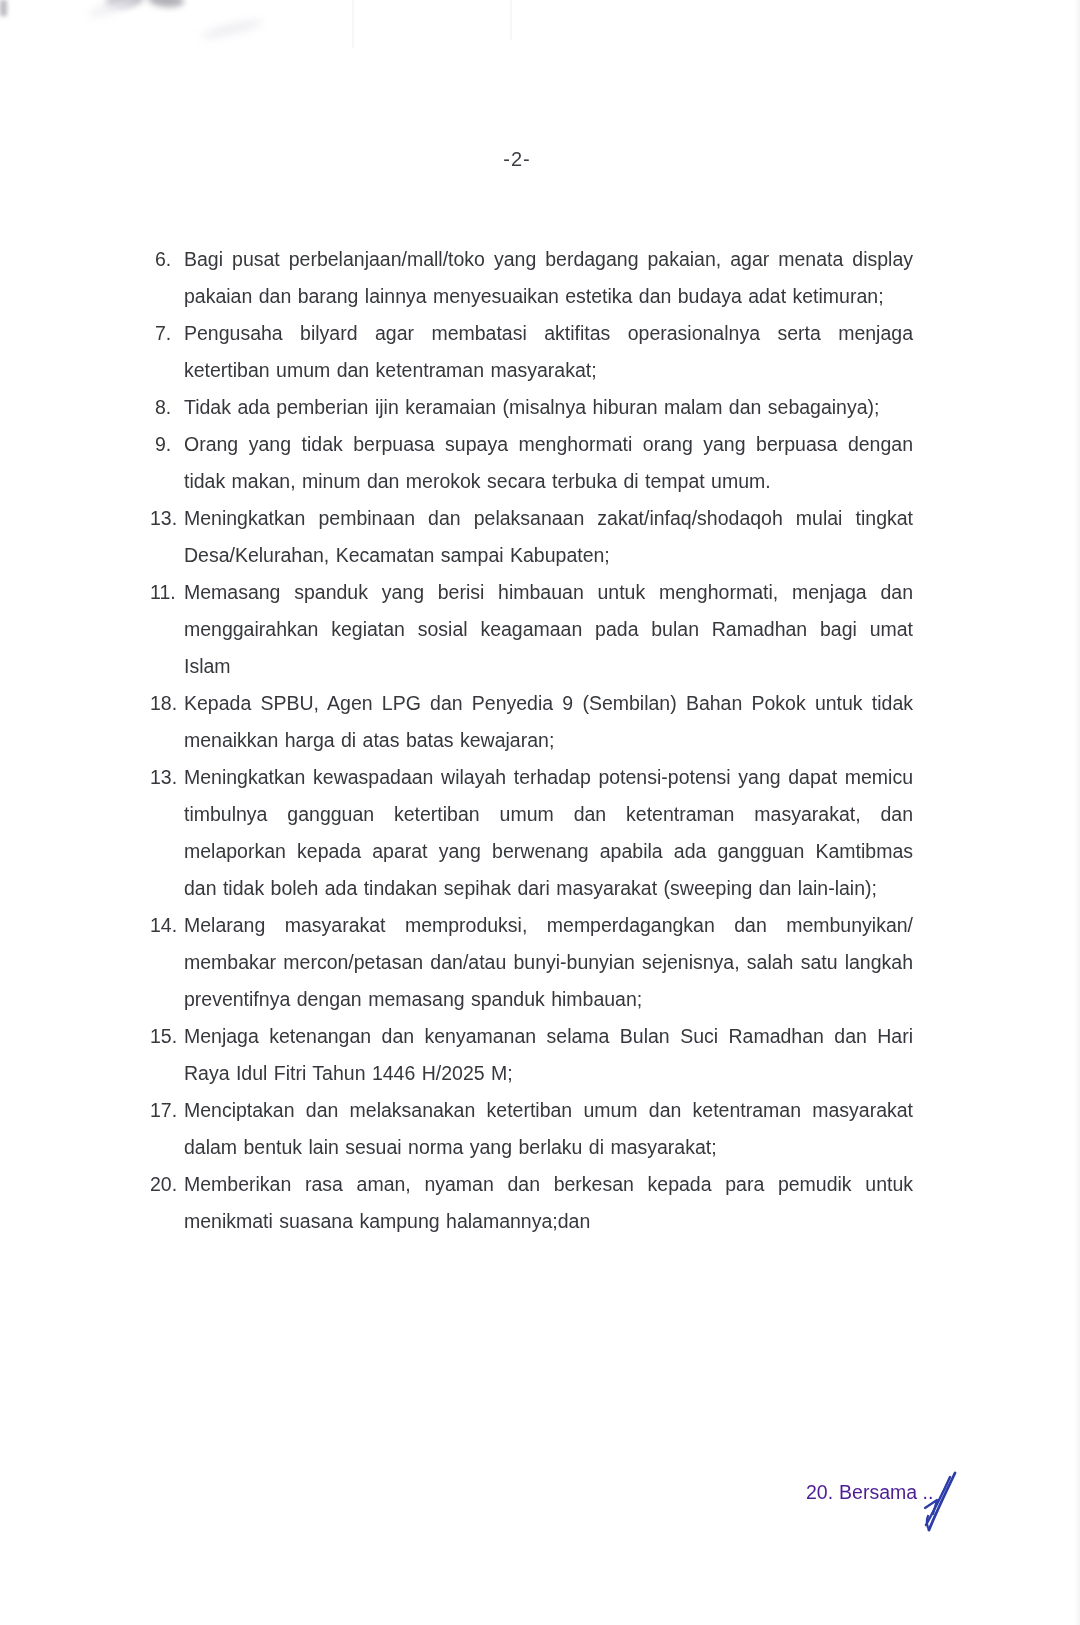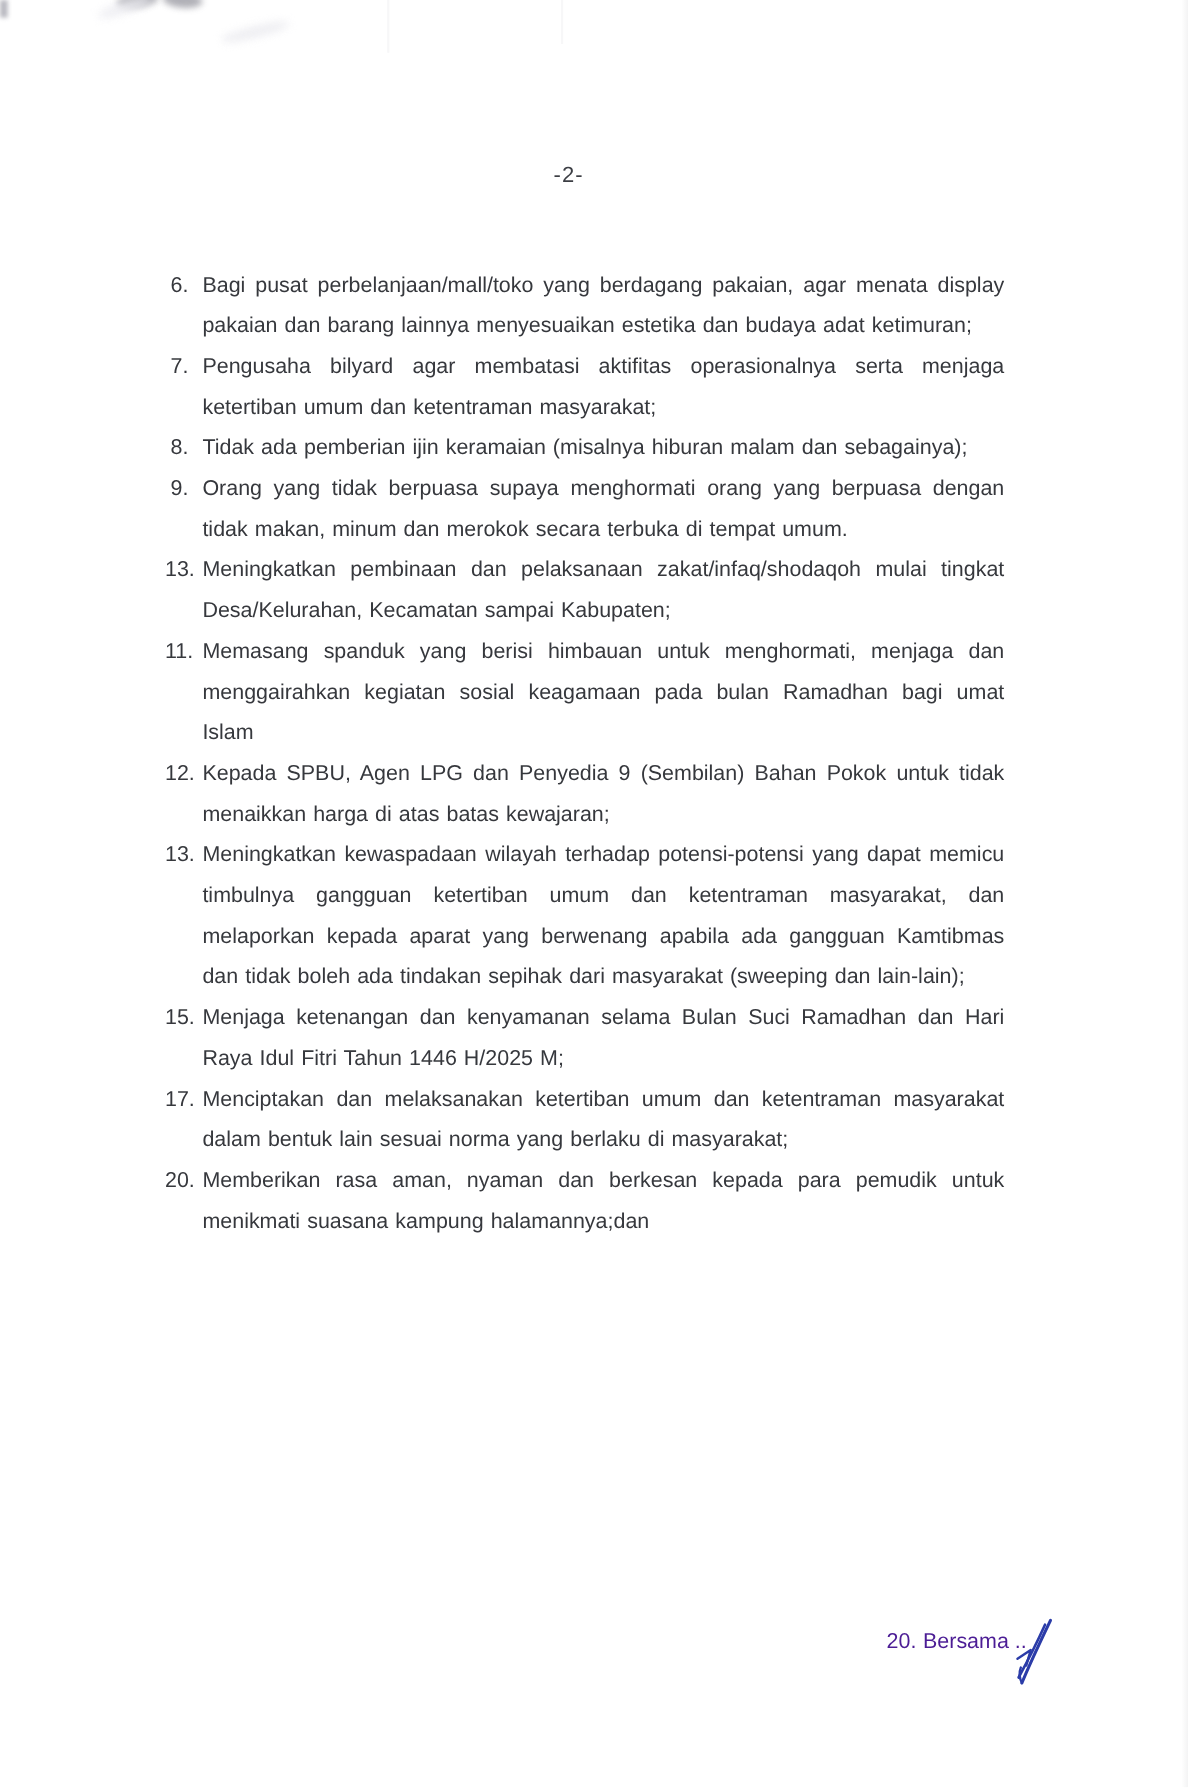--- a/index.html
+++ b/index.html
@@ -128,26 +128,30 @@
     </li>
     <li class="item">
       <span class="num">13.</span>
       <span class="txt">Meningkatkan pembinaan dan pelaksanaan zakat/infaq/shodaqoh mulai tingkat Desa/Kelurahan, Kecamatan sampai Kabupaten;</span>
     </li>
     <li class="item">
       <span class="num">11.</span>
       <span class="txt">Memasang spanduk yang berisi himbauan untuk menghormati, menjaga dan menggairahkan kegiatan sosial keagamaan pada bulan Ramadhan bagi umat Islam</span>
     </li>
     <li class="item">
-      <span class="num">12.</span>
+      <span class="num">18.</span>
       <span class="txt">Kepada SPBU, Agen LPG dan Penyedia 9 (Sembilan) Bahan Pokok untuk tidak menaikkan harga di atas batas kewajaran;</span>
     </li>
     <li class="item">
       <span class="num">13.</span>
       <span class="txt">Meningkatkan kewaspadaan wilayah terhadap potensi-potensi yang dapat memicu timbulnya gangguan ketertiban umum dan ketentraman masyarakat, dan melaporkan kepada aparat yang berwenang apabila ada gangguan Kamtibmas dan tidak boleh ada tindakan sepihak dari masyarakat (sweeping dan lain-lain);</span>
+    </li>
+    <li class="item">
+      <span class="num">14.</span>
+      <span class="txt">Melarang masyarakat memproduksi, memperdagangkan dan membunyikan/ membakar mercon/petasan dan/atau bunyi-bunyian sejenisnya, salah satu langkah preventifnya dengan memasang spanduk himbauan;</span>
     </li>
     <li class="item">
       <span class="num">15.</span>
       <span class="txt">Menjaga ketenangan dan kenyamanan selama Bulan Suci Ramadhan dan Hari Raya Idul Fitri Tahun 1446 H/2025 M;</span>
     </li>
     <li class="item">
       <span class="num">17.</span>
       <span class="txt">Menciptakan dan melaksanakan ketertiban umum dan ketentraman masyarakat dalam bentuk lain sesuai norma yang berlaku di masyarakat;</span>
     </li>
     <li class="item">

